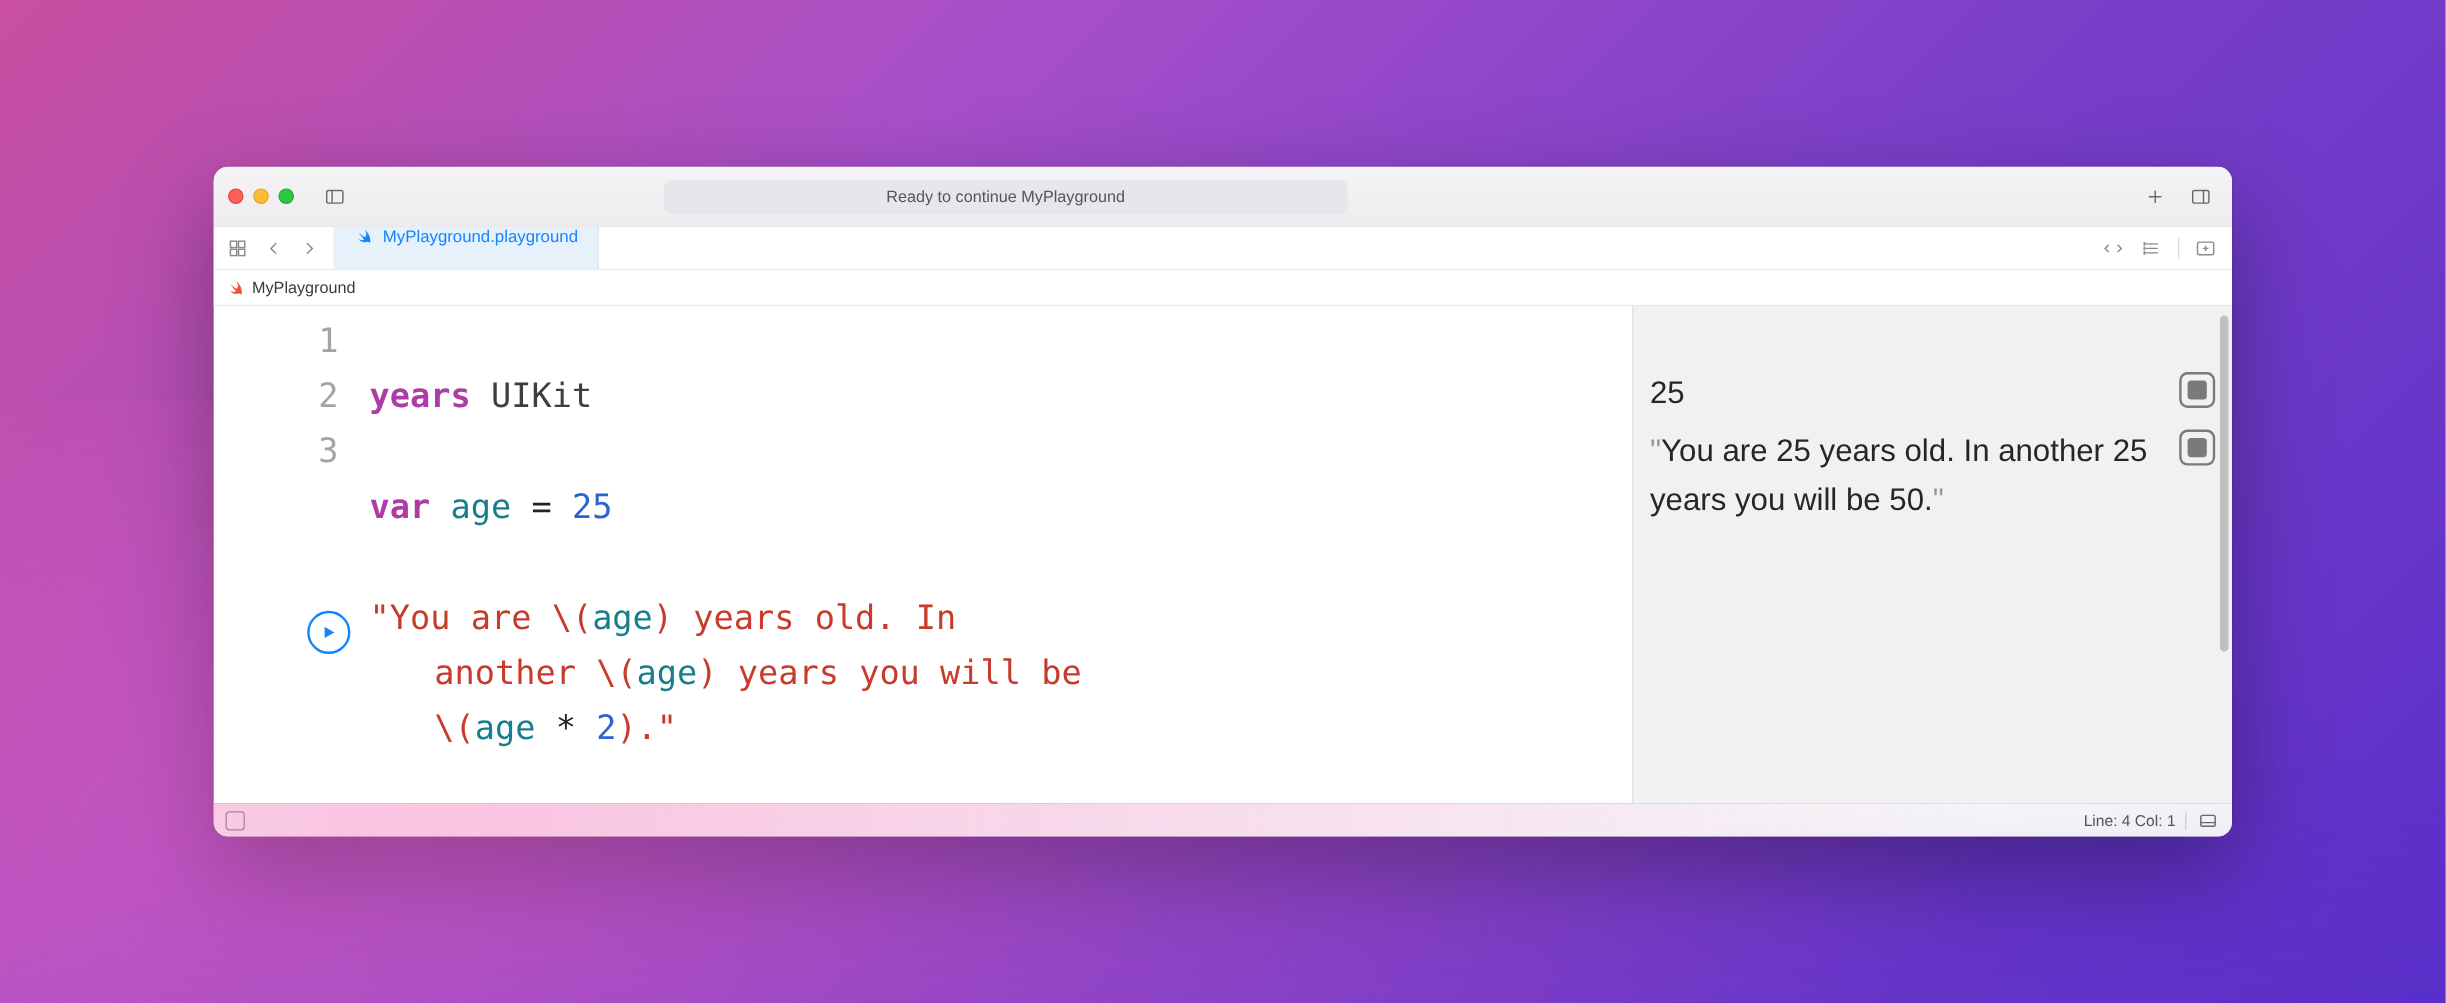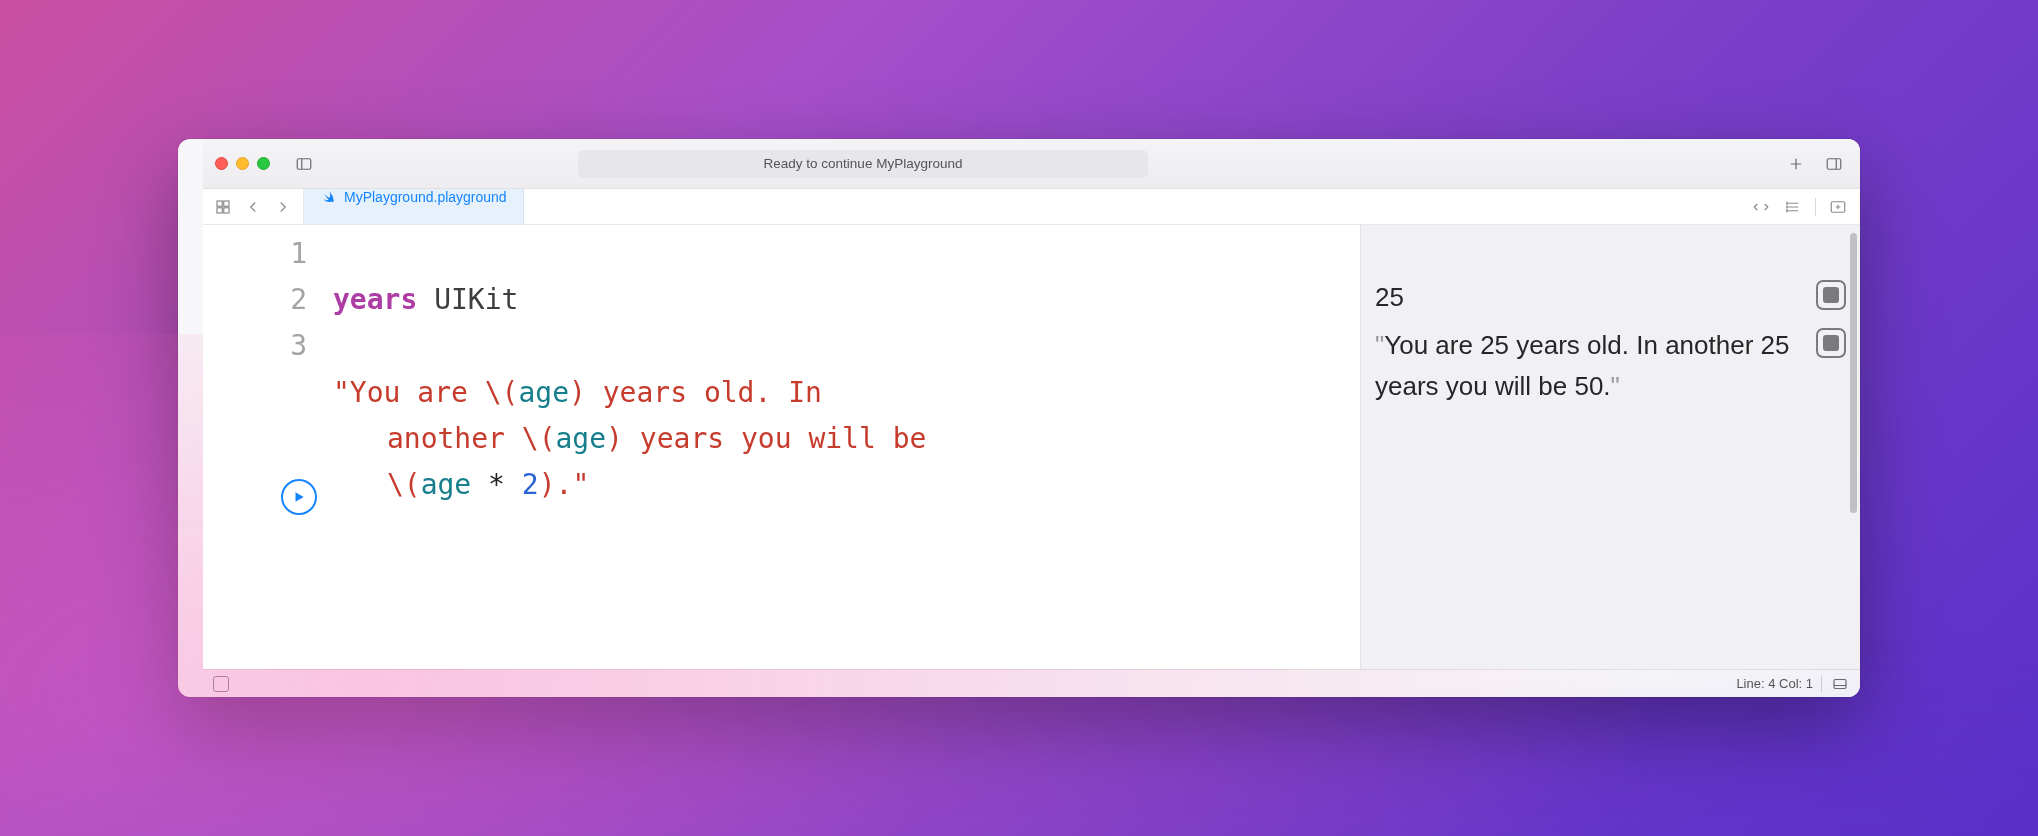--- a/index.html
+++ b/index.html
@@ -24,21 +24,20 @@
 
   .window {
     width: 1682px;
     height: 558px;
     background: #f7f7f9;
     border-radius: 12px;
     box-shadow: 0 30px 80px rgba(0,0,0,0.35), 0 0 0 1px rgba(0,0,0,0.05);
     display: flex;
     flex-direction: column;
     overflow: hidden;
-    padding-left: 25px;
   }
 
   
   .titlebar {
     height: 50px;
     background: linear-gradient(#f4f3f6, #eeecef);
     border-bottom: 1px solid #e1e0e3;
     display: flex;
     align-items: center;
     padding: 0 12px;
@@ -327,31 +326,40 @@
       <div class="icon-btn">
         <svg viewBox="0 0 24 24">
             <rect x="3" y="5" width="18" height="14" rx="2"></rect>
             <line x1="12" y1="9" x2="12" y2="15"></line>
             <line x1="9" y1="12" x2="15" y2="12"></line>
           </svg>
       </div>
     </div>
   </div>
 
+  <div class="breadcrumb">
+    <span class="swift-icon">
+      <svg viewBox="0 0 24 24">
+          <path fill="#f05138" stroke="none" d="M20 15c0-6-7-12-7-12 3 4 3 8 1 10-3-1-8-6-8-6 3 5 7 9 7 9-3 2-8-1-8-1 3 4 8 5 11 4 2-1 3 1 4 1 0 0 1-3 0-5z"></path>
+        </svg>
+    </span>
+    <span>MyPlayground</span>
+  </div>
 
   <div class="editor-wrap">
 
     <div class="code-area">
       <div class="gutter">
         <div class="ln">1</div>
         <div class="ln">2</div>
         <div class="ln">3</div>
       </div>
       <div class="code">
 <div><span class="tok-kw">years</span> <span class="tok-type">UIKit</span></div>
+<div><span class="tok-kw">var</span> <span class="tok-id">age</span><span class="tok-op"> = </span><span class="tok-num">25</span></div>
 <div><span class="tok-str">"You are </span><span class="tok-intB">\(</span><span class="tok-intI">age</span><span class="tok-intB">)</span><span class="tok-str"> years old. In</span><span class="wrapped"><span class="tok-str">another </span><span class="tok-intB">\(</span><span class="tok-intI">age</span><span class="tok-intB">)</span><span class="tok-str"> years you will be</span></span><span class="wrapped"><span class="tok-intB">\(</span><span class="tok-intI">age</span><span class="tok-op"> * </span><span class="tok-num">2</span><span class="tok-intB">)</span><span class="tok-str">."</span></span></div>
       </div>
 
       <div class="run-button">
         <svg viewBox="0 0 24 24">
             <path d="M6 4l14 8-14 8z"></path>
           </svg>
       </div>
     </div>
 

